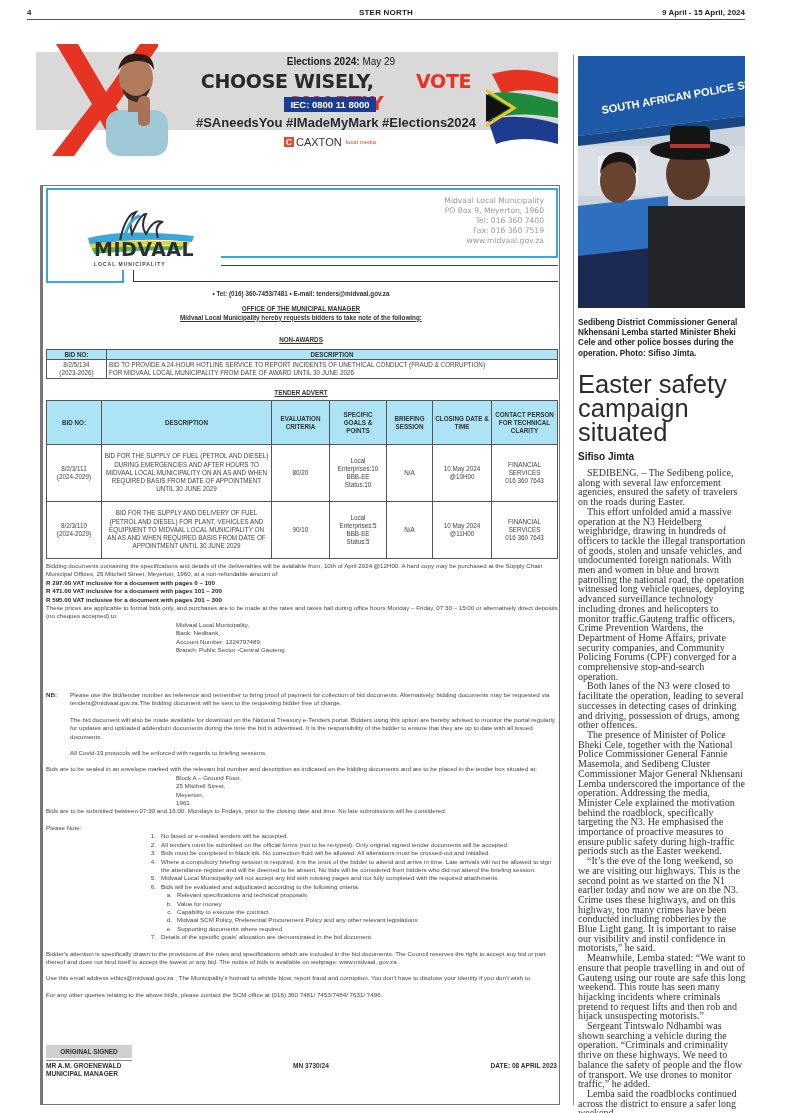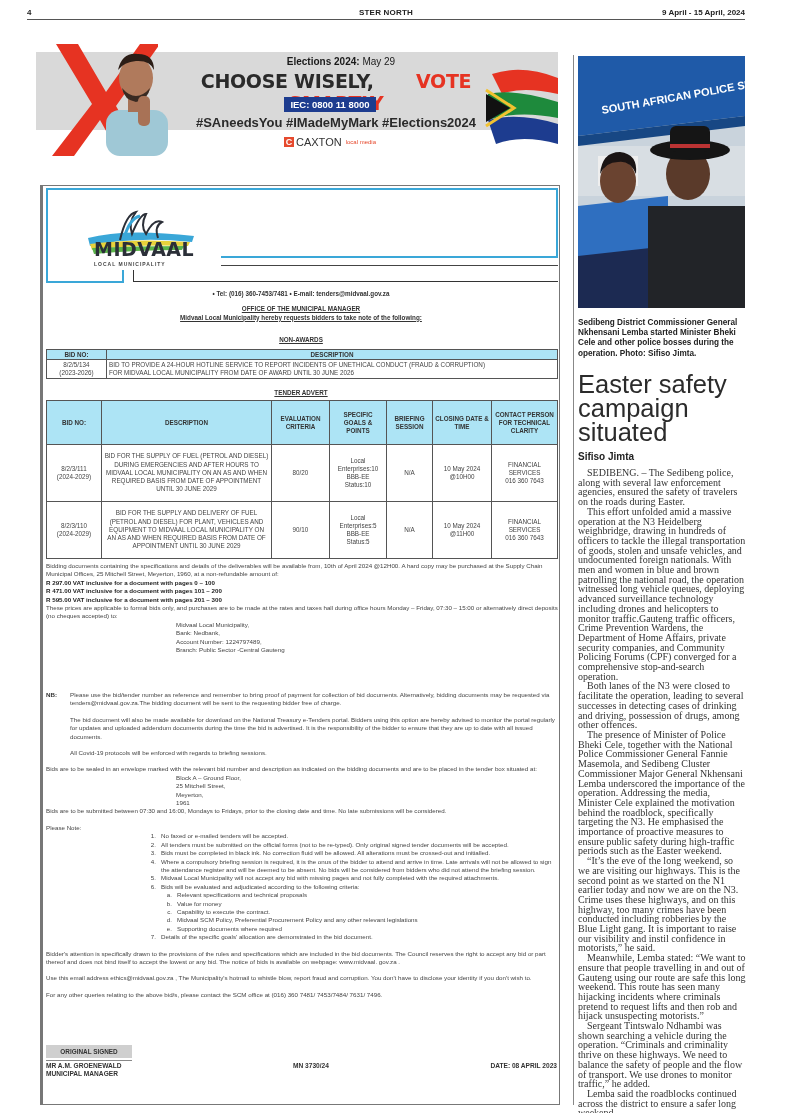--- a/index.html
+++ b/index.html
@@ -143,20 +143,27 @@
     <div class="tick2b"></div>
     <svg class="logo" viewBox="0 0 120 65">
       <path d="M4 30 Q40 20 110 28 L108 34 Q50 28 6 38Z" fill="#3aa7d8"></path>
       <path d="M6 36 Q50 30 106 34 L104 38 Q50 36 8 42Z" fill="#e8d23a"></path>
       <path d="M8 40 Q50 38 100 38 L98 42 Q50 42 10 46Z" fill="#5cb54a"></path>
       <path d="M36 32 Q42 6 52 4 Q44 14 48 26 Q56 6 62 6 Q56 18 62 26 Q70 10 78 14 Q70 18 74 30" fill="none" stroke="#2b2f38" stroke-width="2"></path>
       <path d="M40 30 Q46 10 56 8" fill="none" stroke="#3aa7d8" stroke-width="3"></path>
     </svg>
     <div class="logo-word">MIDVAAL</div>
     <div class="logo-sub">LOCAL MUNICIPALITY</div>
+    <div class="addr">
+      <div>Midvaal Local Municipality</div>
+      <div>PO Box 9, Meyerton, 1960</div>
+      <div>Tel: 016 360 7400</div>
+      <div>Fax: 016 360 7519</div>
+      <div>www.midvaal.gov.za</div>
+    </div>
   </div>
 
   <div class="contact">• Tel: (016) 360-7453/7481 • E-mail: tenders@midvaal.gov.za</div>
   <div class="omm">
     <div>OFFICE OF THE MUNICIPAL MANAGER</div>
     <div>Midvaal Local Municipality hereby requests bidders to take note of the following:</div>
   </div>
 
   <div class="sec-title" style="top:150px">NON-AWARDS</div>
   <table class="t-non">

